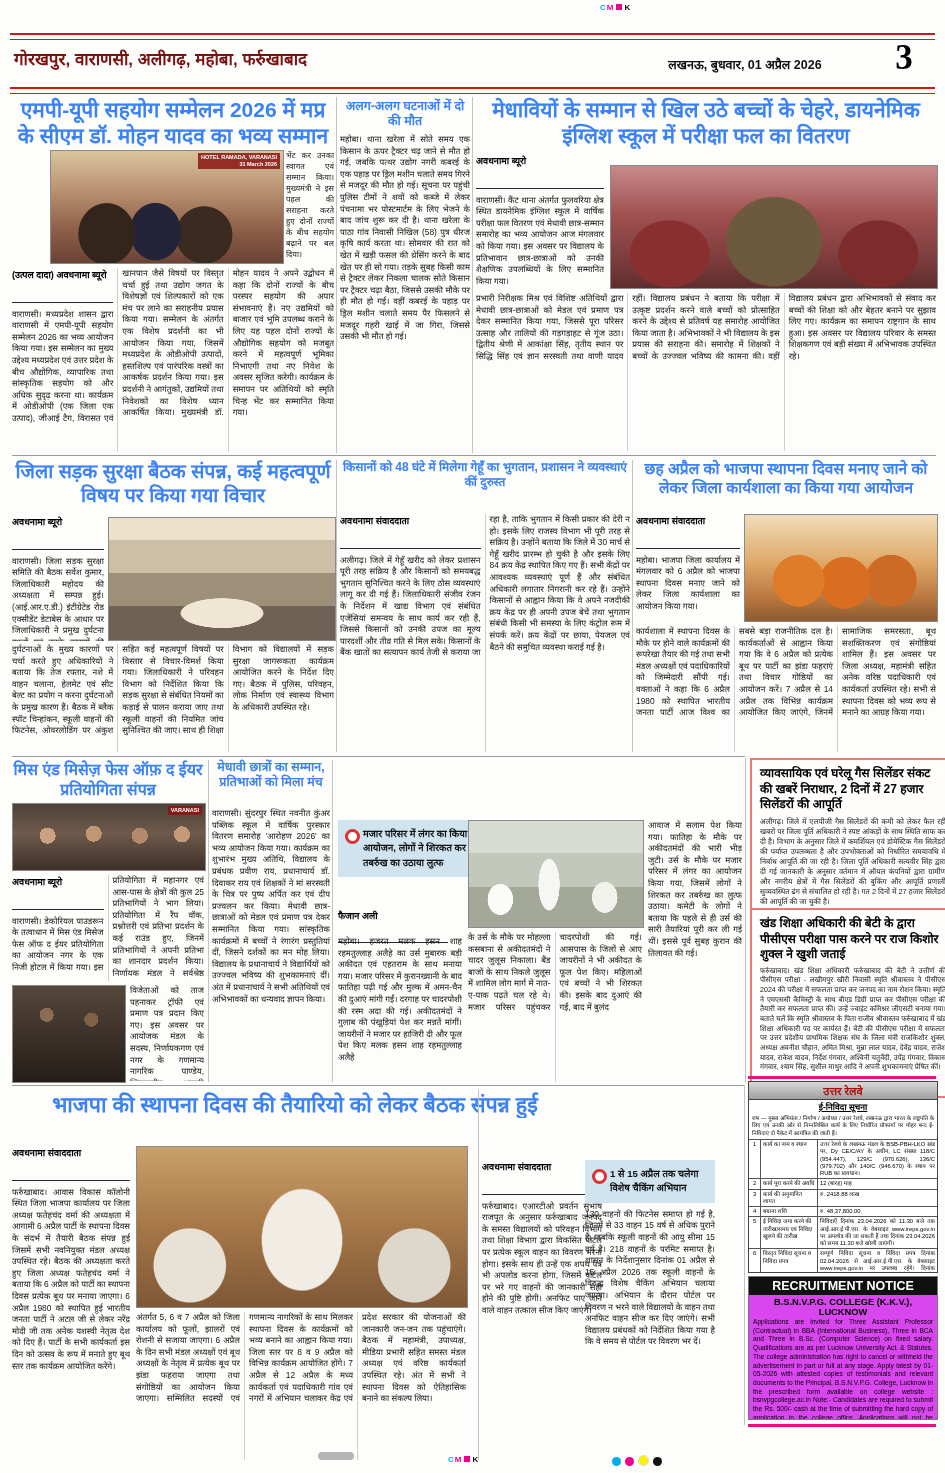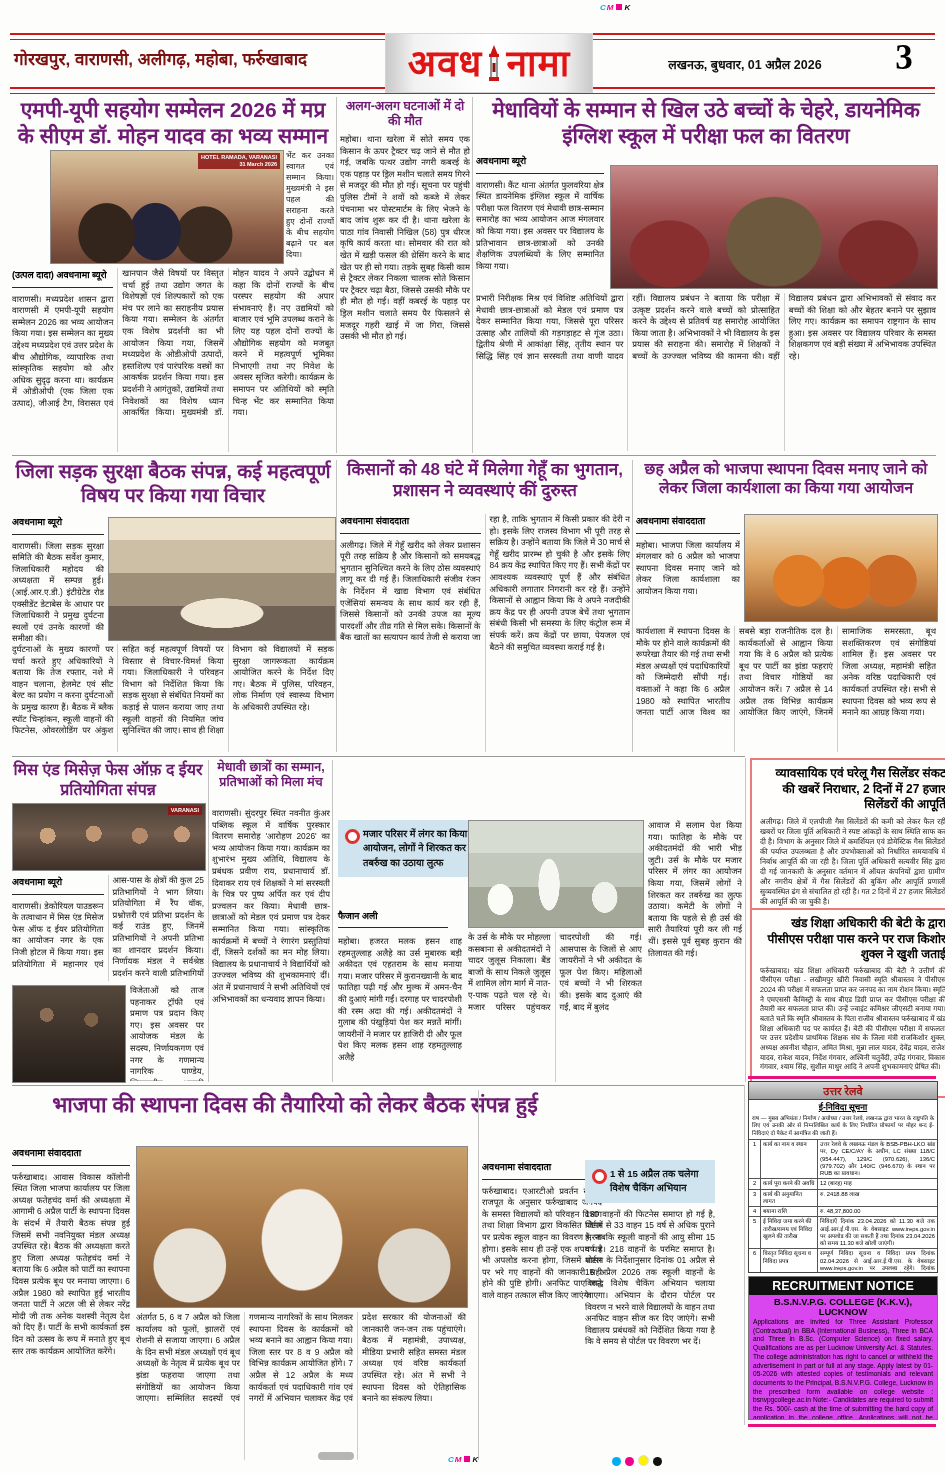--- a/index.html
+++ b/index.html
@@ -1,79 +1,68 @@
 <!DOCTYPE html>
 <html><head>
 <meta charset="utf-8">
 <style>
   html,body{margin:0;padding:0;background:#e8e8e8;font-family:"Liberation Sans","DejaVu Sans",sans-serif;}
   .page{position:relative;width:945px;height:1473px;background:#fdfdfb;margin:0 auto;overflow:hidden;}
   .abs{position:absolute;}
-  .art-h{font-weight:700;color:#701a75;text-align:center;line-height:1.22;font-family:"Liberation Sans","DejaVu Sans",sans-serif;}
+  .art-h{font-weight:700;color:#3b82f6;text-align:center;line-height:1.22;font-family:"Liberation Sans","DejaVu Sans",sans-serif;}
   .bt{font-size:8.4px;line-height:1.38;text-align:justify;color:#161616;overflow:hidden;}
   .c2{column-count:2;column-gap:9px;column-rule:1px solid #cfcfcf;}
   .c3{column-count:3;column-gap:9px;column-rule:1px solid #cfcfcf;}
-  .byline{display:block;font-weight:700;font-size:9.2px;color:#000;padding:1px 0 5px;border-bottom:1.4px solid #2a2a2a;margin-bottom:6px;text-align:left;}
+  .byline{display:block;font-weight:700;font-size:9.2px;color:#000;padding:1px 0 20px;border-bottom:1.4px solid #2a2a2a;margin-bottom:6px;text-align:left;}
   .vr{position:absolute;width:1px;background:#c4c4c4;}
   .hr{position:absolute;height:1px;background:#9a9a9a;}
   .redrule{position:absolute;height:4px;border-top:2px solid #d01818;border-bottom:1px solid #d01818;z-index:1;}
   .photo{position:absolute;border:1px solid #8a8a8a;overflow:hidden;}
   .ph-stage{background:radial-gradient(ellipse 20% 45% at 24% 74%,#33241c 0 60%,transparent 62%),radial-gradient(ellipse 18% 42% at 45% 72%,#23233a 0 60%,transparent 62%),radial-gradient(ellipse 20% 42% at 66% 75%,#3a2a20 0 60%,transparent 62%),linear-gradient(180deg,#d9c49c 0%,#b99272 35%,#8e5f48 70%,#6a4335 100%);}
   .ph-police{background:radial-gradient(ellipse 24% 60% at 50% 62%,#6d5a3e 0 60%,transparent 62%),radial-gradient(ellipse 20% 45% at 18% 72%,#8a2f2f 0 60%,transparent 62%),radial-gradient(ellipse 20% 45% at 82% 72%,#7d2b2b 0 60%,transparent 62%),linear-gradient(180deg,#c78a8a 0%,#a05050 40%,#7e3d3d 75%,#5f2e2e 100%);}
   .ph-meeting{background:radial-gradient(ellipse 30% 20% at 50% 78%,#efe7d4 0 60%,transparent 62%),linear-gradient(180deg,#ece1cb 0 18%,#cdbfa5 18% 45%,#9e8f78 45% 72%,#6f6254 72% 100%);}
   .ph-bjp{background:radial-gradient(ellipse 22% 40% at 28% 62%,#e07b28 0 60%,transparent 62%),radial-gradient(ellipse 22% 40% at 52% 64%,#d96d20 0 60%,transparent 62%),radial-gradient(ellipse 22% 40% at 76% 62%,#cc6a26 0 60%,transparent 62%),linear-gradient(180deg,#f0ddba 0%,#dfa868 45%,#b97840 78%,#8d5a30 100%);}
   .ph-faces{background:radial-gradient(circle 8px at 18% 48%,#caa27e 0 100%,transparent 100%),radial-gradient(circle 8px at 42% 45%,#c09674 0 100%,transparent 100%),radial-gradient(circle 8px at 66% 48%,#b58a6a 0 100%,transparent 100%),radial-gradient(circle 8px at 88% 46%,#c49a78 0 100%,transparent 100%),linear-gradient(180deg,#4d4238 0%,#6e5a4c 45%,#3e3028 100%);}
   .ph-crowd{background:radial-gradient(circle 7px at 30% 30%,#8a6d52 0 100%,transparent 100%),radial-gradient(circle 7px at 70% 35%,#7d6248 0 100%,transparent 100%),linear-gradient(180deg,#55483c 0%,#3a2f28 55%,#241d18 100%);}
   .ph-urs{background:radial-gradient(ellipse 10% 40% at 46% 60%,#f6f6f2 0 60%,transparent 62%),radial-gradient(ellipse 12% 24% at 18% 74%,#fbfbf8 0 60%,transparent 62%),radial-gradient(ellipse 12% 24% at 78% 72%,#f2f2ec 0 60%,transparent 62%),linear-gradient(180deg,#d7dcd2 0 30%,#c2c8bc 30% 62%,#a3a899 62% 100%);}
   .ph-meet2{background:radial-gradient(ellipse 20% 52% at 50% 58%,#f2ede4 0 60%,transparent 62%),radial-gradient(ellipse 18% 38% at 16% 74%,#e8e2d6 0 60%,transparent 62%),radial-gradient(ellipse 18% 38% at 84% 74%,#ded8cc 0 60%,transparent 62%),linear-gradient(180deg,#c9a06a 0%,#a87848 48%,#7e5836 100%);}
   .photo-tag{position:absolute;top:2px;right:3px;font-size:5.5px;font-weight:700;color:#fff;background:rgba(140,20,20,.85);padding:1px 3px;line-height:1.3;text-align:right;}
   .kicker{background:#cfe4ef;padding:7px 8px 7px 25px;font-weight:700;font-size:9.6px;line-height:1.5;color:#111;position:relative;text-align:left;overflow:hidden;}
   .kicker::before{content:"";position:absolute;left:7px;top:9px;width:9px;height:9px;border:3px solid #e03030;border-radius:50%;background:#fff;}
   .redbox{position:absolute;border:2px solid #e87a7a;background:#fffefd;padding:6px 8px;overflow:hidden;}
-  .redbox-h{font-weight:700;font-size:12px;line-height:1.3;text-align:right;color:#000;margin-bottom:4px;}
+  .redbox-h{font-weight:700;font-size:12px;line-height:1.3;text-align:left;color:#000;margin-bottom:4px;}
   .redbox-b{font-size:7.5px;line-height:1.36;text-align:justify;color:#161616;}
   .logo-box{position:absolute;z-index:2;display:flex;align-items:center;justify-content:center;background:linear-gradient(90deg,#c9c9c9 0%,#f2f2f2 14%,#ffffff 50%,#f2f2f2 86%,#c9c9c9 100%);border:1px solid #d5d5d5;}
   .logo-text{font-size:37px;font-weight:800;color:#e01414;letter-spacing:1px;line-height:1;}
   .tender{position:absolute;border:1px solid #444;background:#fff;overflow:hidden;font-size:5.8px;}
   .tender-org{background:linear-gradient(180deg,#d8d8d8,#9f9f9f);color:#a80f0f;font-weight:800;font-size:11px;text-align:center;padding:1px 0;border-bottom:1px solid #444;}
   .tender-title{font-weight:700;font-size:8.6px;text-align:center;text-decoration:underline;padding:1px 0;}
   .tender-intro{font-size:5.7px;line-height:1.3;text-align:justify;padding:1px 3px 2px;}
   .trow{display:flex;border-top:1px solid #555;}
   .tno{width:9px;border-right:1px solid #555;padding:1px;text-align:center;flex:none;}
   .tlabel{width:52px;border-right:1px solid #555;padding:1px 2px;flex:none;line-height:1.25;}
   .tval{flex:1;padding:1px 2px;line-height:1.25;text-align:justify;}
   .rec{position:absolute;border:1px solid #777;background:#d946ef;overflow:hidden;}
   .rec-h{background:#101010;color:#fff;font-weight:800;font-size:12.5px;text-align:center;padding:2px 0;}
   .rec-college{font-weight:700;font-size:9.3px;text-align:center;padding:2px 1px 1px;}
   .rec-body{font-size:6.6px;line-height:1.32;text-align:justify;padding:0 4px;}
-  .mark{font-size:8px;font-weight:700;letter-spacing:1px;font-style:italic;}
+  .mark{font-size:8px;font-weight:700;letter-spacing:1px;}
   .dot{display:inline-block;width:9px;height:9px;border-radius:50%;margin-right:4px;}
 </style>
 </head>
 <body>
 
 <div class="page">
 
   <div class="abs mark" style="left:600px;top:3px;">
     <span style="color:#00aeef">C</span><span style="color:#ec008c">M</span><span style="display:inline-block;width:6px;height:6px;background:#ec008c;margin:0 2px;"></span><span style="color:#111">K</span>
   </div>
 
   <div class="redrule" style="left:10px;top:33px;width:925px;"></div>
   <div class="abs" style="left:14px;top:47px;width:370px;font-size:17px;font-weight:800;color:#7d1111;">गोरखपुर, वाराणसी, अलीगढ़, महोबा, फर्रुखाबाद</div>
-  <div class="logo-box" style="left:385px;top:33px;width:206px;height:58px;">
-    <span class="logo-text">अवध</span>
-    <svg width="20" height="40" viewBox="0 0 20 40" style="margin:0 2px;">
-      <rect x="7" y="12" width="6" height="24" fill="#f3f3f3" stroke="#333" stroke-width="1"></rect>
-      <path d="M10 2 L14 12 L6 12 Z" fill="#cc1414"></path>
-      <rect x="5" y="11" width="10" height="3" fill="#cc1414"></rect>
-      <rect x="5" y="34" width="10" height="4" fill="#cc1414"></rect>
-      <rect x="8.5" y="20" width="3" height="9" fill="#8a1010"></rect>
-    </svg>
-    <span class="logo-text">नामा</span>
-  </div>
   <div class="abs" style="left:640px;top:56px;width:210px;text-align:center;font-size:12.5px;font-weight:700;color:#111;">लखनऊ, बुधवार, 01 अप्रैल 2026</div>
   <div class="abs" style="left:878px;top:38px;width:52px;text-align:center;font-size:35px;font-weight:700;font-family:'Liberation Serif','DejaVu Serif',serif;color:#000;">3</div>
   <div class="redrule" style="left:10px;top:87px;width:925px;"></div>
 
   <div class="abs art-h" style="left:12px;top:97px;width:322px;font-size:21px;">एमपी-यूपी सहयोग सम्मेलन 2026 में मप्र के सीएम डॉ. मोहन यादव का भव्य सम्मान</div>
   <div class="photo ph-stage" style="left:50px;top:150px;width:232px;height:112px;">
     <span class="photo-tag"><span>HOTEL RAMADA, VARANASI</span><br><span>31 March 2026</span></span>
   </div>
   <div class="abs bt" style="left:286px;top:150px;width:48px;height:112px;font-size:8px;">भेंट कर उनका स्वागत एवं सम्मान किया। मुख्यमंत्री ने इस पहल की सराहना करते हुए दोनों राज्यों के बीच सहयोग बढ़ाने पर बल दिया।</div>
   <div class="abs bt c3" style="left:12px;top:268px;width:322px;height:184px;">
@@ -101,21 +90,21 @@
   <div class="abs art-h" style="left:12px;top:460px;width:322px;font-size:19.5px;">जिला सड़क सुरक्षा बैठक संपन्न, कई महत्वपूर्ण विषय पर किया गया विचार</div>
   <div class="abs bt" style="left:12px;top:515px;width:92px;height:126px;">
     <span class="byline">अवधनामा ब्यूरो</span>
     <span>वाराणसी। जिला सड़क सुरक्षा समिति की बैठक सर्वेश कुमार, जिलाधिकारी महोदय की अध्यक्षता में सम्पन्न हुई। (आई.आर.ए.डी.) इंटीग्रेटेड रोड एक्सीडेंट डेटाबेस के आधार पर जिलाधिकारी ने प्रमुख दुर्घटना स्थलों एवं उनके कारणों की समीक्षा की।</span>
   </div>
   <div class="photo ph-meeting" style="left:108px;top:517px;width:226px;height:122px;"></div>
   <div class="abs bt c3" style="left:12px;top:644px;width:322px;height:108px;">दुर्घटनाओं के मुख्य कारणों पर चर्चा करते हुए अधिकारियों ने बताया कि तेज रफ्तार, नशे में वाहन चलाना, हेलमेट एवं सीट बेल्ट का प्रयोग न करना दुर्घटनाओं के प्रमुख कारण हैं। बैठक में ब्लैक स्पॉट चिन्हांकन, स्कूली वाहनों की फिटनेस, ओवरलोडिंग पर अंकुश सहित कई महत्वपूर्ण विषयों पर विस्तार से विचार-विमर्श किया गया। जिलाधिकारी ने परिवहन विभाग को निर्देशित किया कि सड़क सुरक्षा से संबंधित नियमों का कड़ाई से पालन कराया जाए तथा स्कूली वाहनों की नियमित जांच सुनिश्चित की जाए। साथ ही शिक्षा विभाग को विद्यालयों में सड़क सुरक्षा जागरूकता कार्यक्रम आयोजित करने के निर्देश दिए गए। बैठक में पुलिस, परिवहन, लोक निर्माण एवं स्वास्थ्य विभाग के अधिकारी उपस्थित रहे।</div>
 
   <div class="vr" style="left:336px;top:460px;height:292px;"></div>
 
-  <div class="abs art-h" style="left:340px;top:460px;width:290px;font-size:17px;">किसानों को 48 घंटे में मिलेगा गेहूँ का भुगतान, प्रशासन ने व्यवस्थाएं कीं दुरुस्त</div>
+  <div class="abs art-h" style="left:340px;top:460px;width:290px;font-size:12px;">किसानों को 48 घंटे में मिलेगा गेहूँ का भुगतान, प्रशासन ने व्यवस्थाएं कीं दुरुस्त</div>
   <div class="abs bt c2" style="left:340px;top:514px;width:290px;height:238px;">
     <span class="byline">अवधनामा संवाददाता</span>
     <span>अलीगढ़। जिले में गेहूँ खरीद को लेकर प्रशासन पूरी तरह सक्रिय है और किसानों को समयबद्ध भुगतान सुनिश्चित करने के लिए ठोस व्यवस्थाएं लागू कर दी गई हैं। जिलाधिकारी संजीव रंजन के निर्देशन में खाद्य विभाग एवं संबंधित एजेंसियां समन्वय के साथ कार्य कर रही हैं, जिससे किसानों को उनकी उपज का मूल्य पारदर्शी और तीव्र गति से मिल सके। किसानों के बैंक खातों का सत्यापन कार्य तेजी से कराया जा रहा है, ताकि भुगतान में किसी प्रकार की देरी न हो। इसके लिए राजस्व विभाग भी पूरी तरह से सक्रिय है। उन्होंने बताया कि जिले में 30 मार्च से गेहूँ खरीद प्रारम्भ हो चुकी है और इसके लिए 84 क्रय केंद्र स्थापित किए गए हैं। सभी केंद्रों पर आवश्यक व्यवस्थाएं पूर्ण हैं और संबंधित अधिकारी लगातार निगरानी कर रहे हैं। उन्होंने किसानों से आह्वान किया कि वे अपने नजदीकी क्रय केंद्र पर ही अपनी उपज बेचें तथा भुगतान संबंधी किसी भी समस्या के लिए कंट्रोल रूम में संपर्क करें। क्रय केंद्रों पर छाया, पेयजल एवं बैठने की समुचित व्यवस्था कराई गई है।</span>
   </div>
 
   <div class="vr" style="left:632px;top:460px;height:292px;"></div>
 
   <div class="abs art-h" style="left:636px;top:460px;width:300px;font-size:15.5px;">छह अप्रैल को भाजपा स्थापना दिवस मनाए जाने को लेकर जिला कार्यशाला का किया गया आयोजन</div>
   <div class="abs bt" style="left:636px;top:514px;width:104px;height:106px;">
     <span class="byline">अवधनामा संवाददाता</span>

